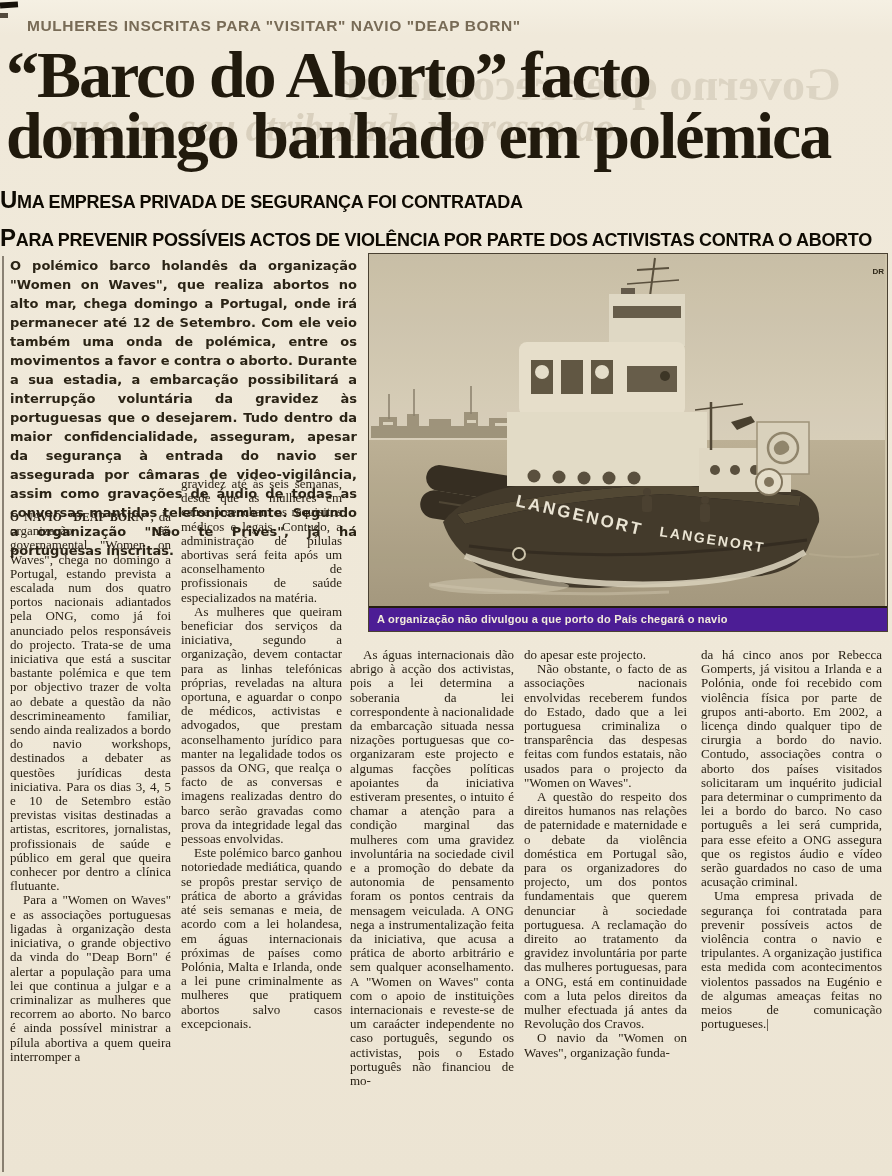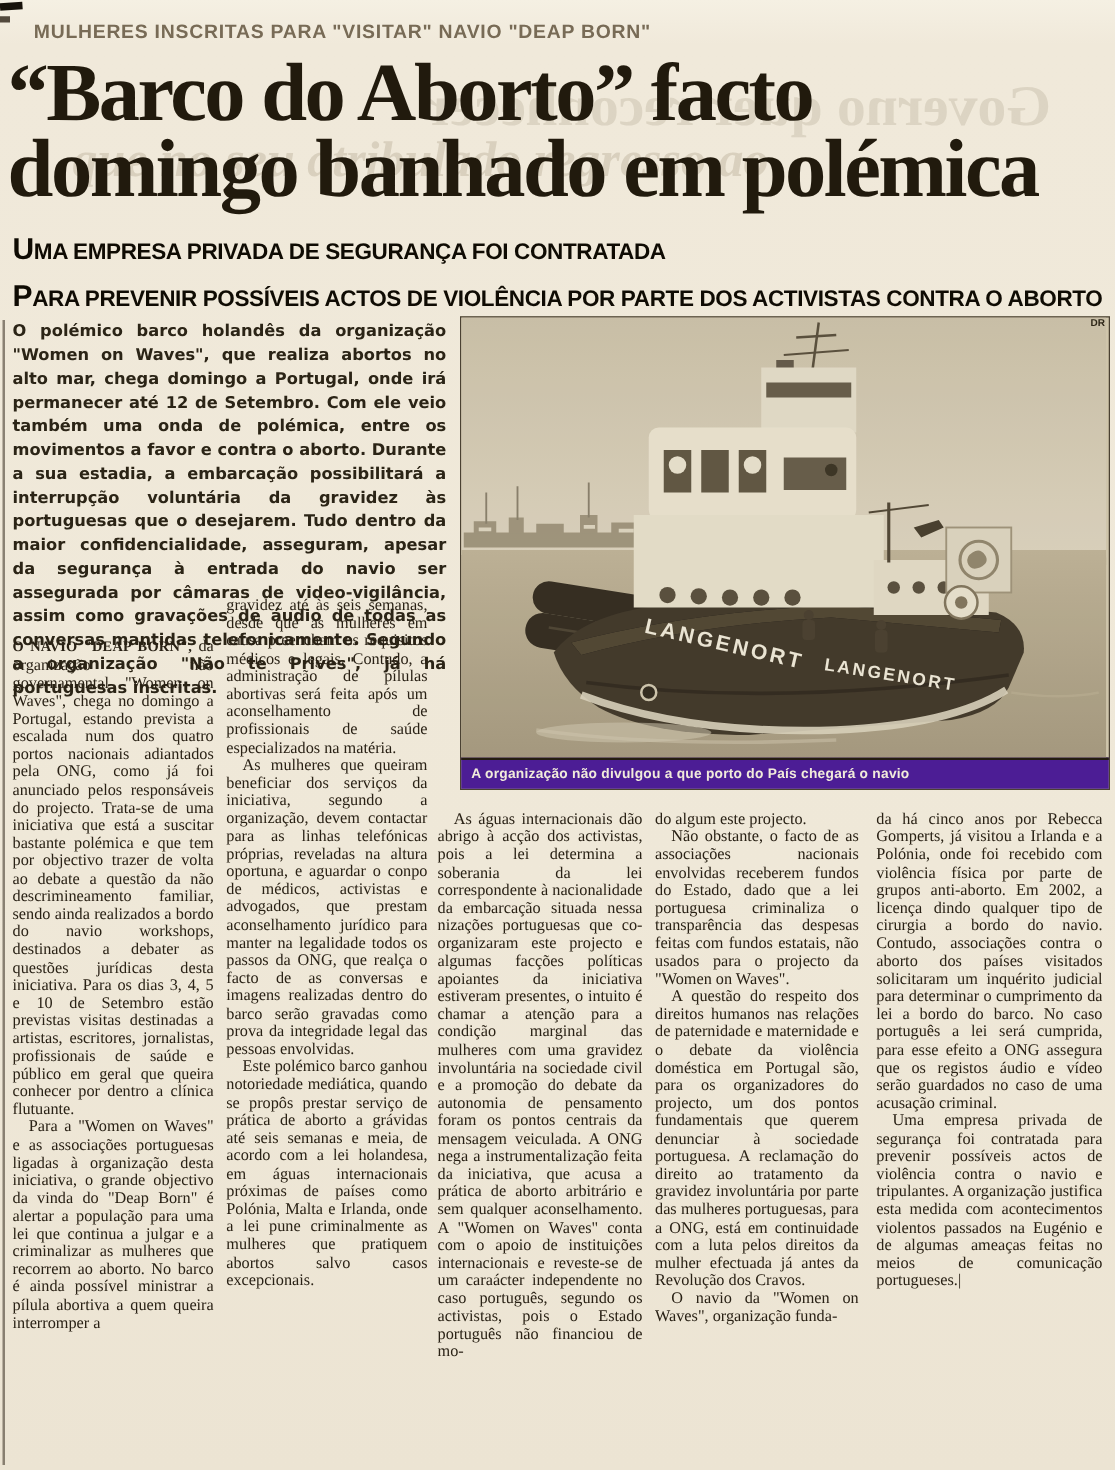--- a/index.html
+++ b/index.html
@@ -20,40 +20,40 @@
   .ghost1{left:58px;top:108px;font:italic bold 40px/1 "Liberation Serif",serif;text-align:center;}
   .ghost2{left:295px;top:62px;width:590px;font:bold 46px/1 "Liberation Serif",serif;
           transform:scaleX(-1);transform-origin:center;text-align:center;color:rgba(120,104,74,.16);}
   
   .kicker{position:absolute;left:27px;top:17px;
     font:bold 15.5px/1.2 "Liberation Sans",sans-serif;
     color:#786b56;letter-spacing:.6px;}
   .headline{position:absolute;left:6px;top:44px;width:884px;
     font:bold 66px/61px "Liberation Serif",serif;
     color:#211a0d;letter-spacing:-2px;}
-  .subhead{position:absolute;left:10px;
+  .subhead{position:absolute;left:0;
     font:bold 18px/1.1 "Liberation Sans",sans-serif;
     color:#0f0b03;letter-spacing:-.3px;text-transform:uppercase;}
   .subhead::first-letter{font-size:24px;}
   .subhead1{top:187px;}
   .subhead2{top:225px;}
   
   .lead{position:absolute;left:10px;top:256px;width:347px;
     font:bold 13px/19px "DejaVu Sans",sans-serif;
     color:#2b2416;text-align:justify;}
   
   .byline{position:absolute;left:10px;top:474px;width:160px;
     font:bold 13px/1 "Liberation Serif",serif;color:#453a29;
     letter-spacing:.6px;text-transform:uppercase;
     padding-bottom:5px;border-bottom:2.5px solid #63523a;}
   
   .photo{position:absolute;left:368px;top:253px;width:518px;
     border:1px solid #4a4132;background:#cfc5ab;}
   .photo svg{display:block;}
-  .photo-credit{position:absolute;right:3px;top:1px;
+  .photo-credit{position:absolute;right:3px;top:14px;
     font:bold 8px/1 "Liberation Sans",sans-serif;color:#2e2718;}
   .photo-caption{height:23px;background:#4c1d95;border-top:2px solid #241d10;
     font:bold 11px/23px "Liberation Sans",sans-serif;color:#f1ebdb;
     padding-left:8px;letter-spacing:.2px;}
   
   .col{position:absolute;font:13px/14.2px "Liberation Serif",serif;
     color:#292115;text-align:justify;overflow:hidden;}
   .col p{margin:0;}
   .col p.indent{text-indent:13px;font-family:Liberation Serif, serif;}
   .col-1{left:10px; top:510px;width:161px;height:666px;}
@@ -203,21 +203,21 @@
       </div>
       <div class="col col-2">
         <p>gravidez até às seis semanas, desde que as mulheres em causa preencham os requisitos médicos e legais. Contudo, a administração de pílulas abortivas será feita após um aconselhamento de profissionais de saúde especializados na matéria.</p>
         <p class="indent">As mulheres que queiram beneficiar dos serviços da iniciativa, segundo a organização, devem contactar para as linhas telefónicas próprias, reveladas na altura oportuna, e aguardar o conpo de médicos, activistas e advogados, que prestam aconselhamento jurídico para manter na legalidade todos os passos da ONG, que realça o facto de as conversas e imagens realizadas dentro do barco serão gravadas como prova da integridade legal das pessoas envolvidas.</p>
         <p class="indent">Este polémico barco ganhou notoriedade mediática, quando se propôs prestar serviço de prática de aborto a grávidas até seis semanas e meia, de acordo com a lei holandesa, em águas internacionais próximas de países como Polónia, Malta e Irlanda, onde a lei pune criminalmente as mulheres que pratiquem abortos salvo casos excepcionais.</p>
       </div>
       <div class="col col-3">
         <p class="indent">As águas internacionais dão abrigo à acção dos activistas, pois a lei determina a soberania da lei correspondente à nacionalidade da embarcação situada nessa nizações portuguesas que co-organizaram este projecto e algumas facções políticas apoiantes da iniciativa estiveram presentes, o intuito é chamar a atenção para a condição marginal das mulheres com uma gravidez involuntária na sociedade civil e a promoção do debate da autonomia de pensamento foram os pontos centrais da mensagem veiculada. A ONG nega a instrumentalização feita da iniciativa, que acusa a prática de aborto arbitrário e sem qualquer aconselhamento. A "Women on Waves" conta com o apoio de instituições internacionais e reveste-se de um caraácter independente no caso português, segundo os activistas, pois o Estado português não financiou de mo-</p>
       </div>
       <div class="col col-4">
-        <p>do algum este projecto.</p>
+        <p>do apesar este projecto.</p>
         <p class="indent">Não obstante, o facto de as associações nacionais envolvidas receberem fundos do Estado, dado que a lei portuguesa criminaliza o transparência das despesas feitas com fundos estatais, não usados para o projecto da "Women on Waves".</p>
         <p class="indent">A questão do respeito dos direitos humanos nas relações de paternidade e maternidade e o debate da violência doméstica em Portugal são, para os organizadores do projecto, um dos pontos fundamentais que querem denunciar à sociedade portuguesa. A reclamação do direito ao tratamento da gravidez involuntária por parte das mulheres portuguesas, para a ONG, está em continuidade com a luta pelos direitos da mulher efectuada já antes da Revolução dos Cravos.</p>
         <p class="indent">O navio da "Women on Waves", organização funda-</p>
       </div>
       <div class="col col-5">
         <p>da há cinco anos por Rebecca Gomperts, já visitou a Irlanda e a Polónia, onde foi recebido com violência física por parte de grupos anti-aborto. Em 2002, a licença dindo qualquer tipo de cirurgia a bordo do navio. Contudo, associações contra o aborto dos países visitados solicitaram um inquérito judicial para determinar o cumprimento da lei a bordo do barco. No caso português a lei será cumprida, para esse efeito a ONG assegura que os registos áudio e vídeo serão guardados no caso de uma acusação criminal.</p>
         <p class="indent">Uma empresa privada de segurança foi contratada para prevenir possíveis actos de violência contra o navio e tripulantes. A organização justifica esta medida com acontecimentos violentos passados na Eugénio e de algumas ameaças feitas no meios de comunicação portugueses.|</p>
       </div>
     </div>
 

